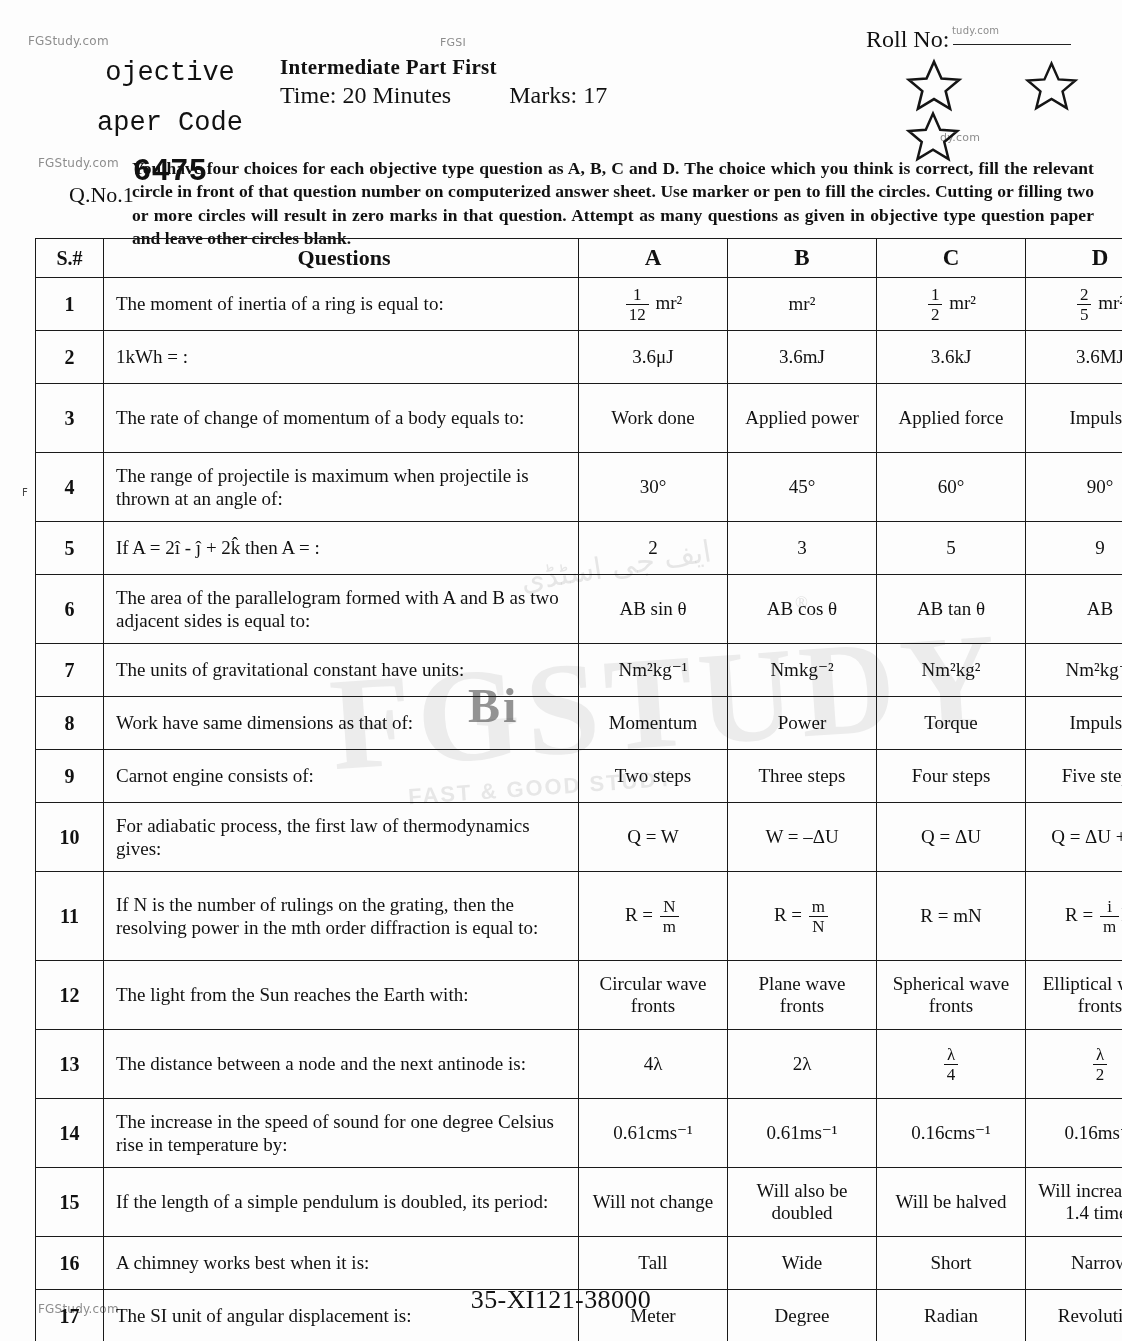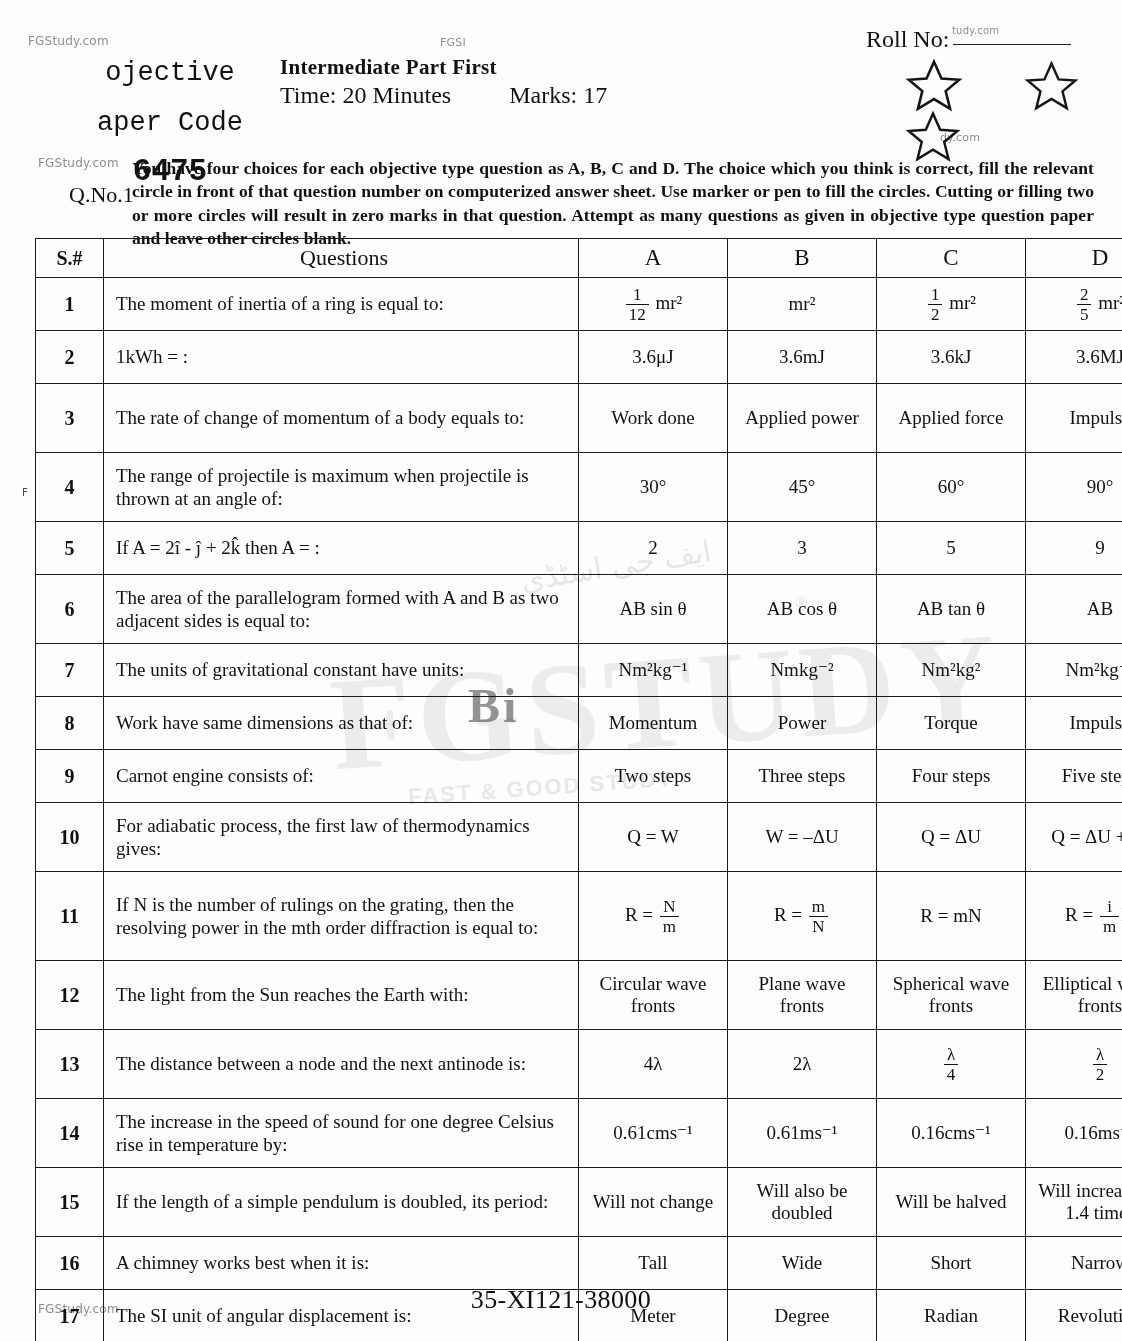--- a/index.html
+++ b/index.html
@@ -169,21 +169,21 @@
   }
   table.qt td, table.qt th {
     border: 1.3px solid #1a1a1a;
     padding: 0 6px;
     vertical-align: middle;
   }
   .c-sn  { width: 55px;  text-align: center; font-size: 20px; font-weight: bold; }
   .c-q   { width: 456px; text-align: left;   font-size: 19px; line-height: 1.22; padding-left: 12px !important; }
   .c-opt { width: 136px; text-align: center; font-size: 19px; line-height: 1.18; }
 
-  thead th { height: 38px; font-weight: normal; }
+  thead th { height: 38px; font-weight: bold; }
   thead .h-sn  { font-size: 20px; }
   thead .h-q   { font-size: 22px; text-align: center; }
   thead .h-opt { font-size: 23px; }
 
   tbody td { height: 52px; }
   tbody tr.tall td { height: 68px; }
   tbody tr.xtall td { height: 88px; }
 
   
   .frac {

